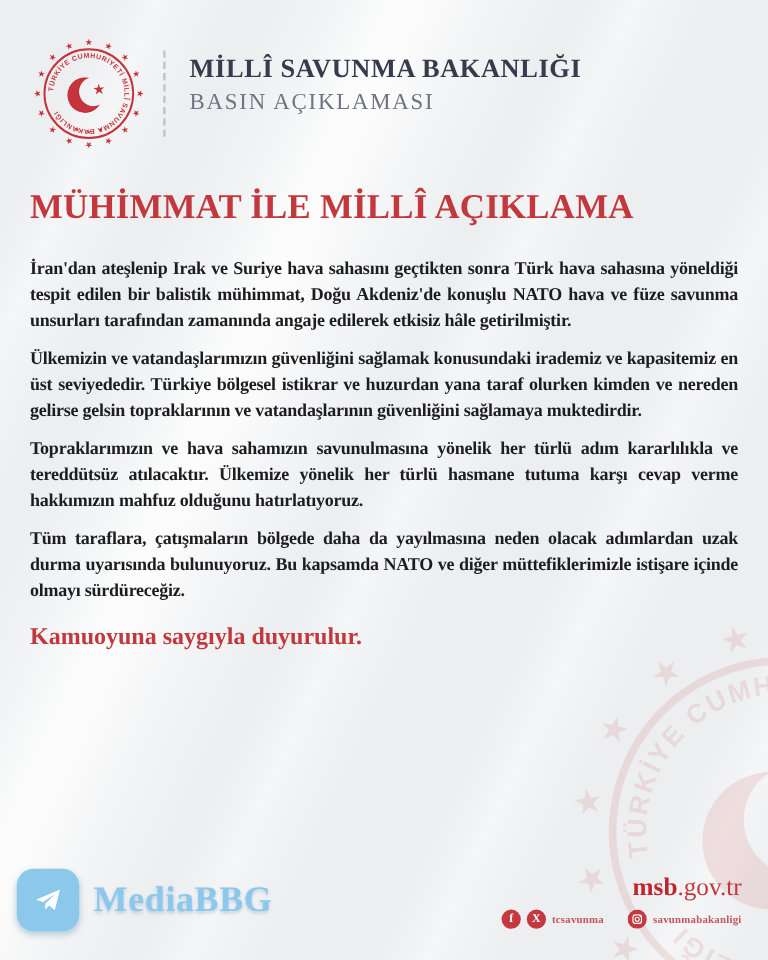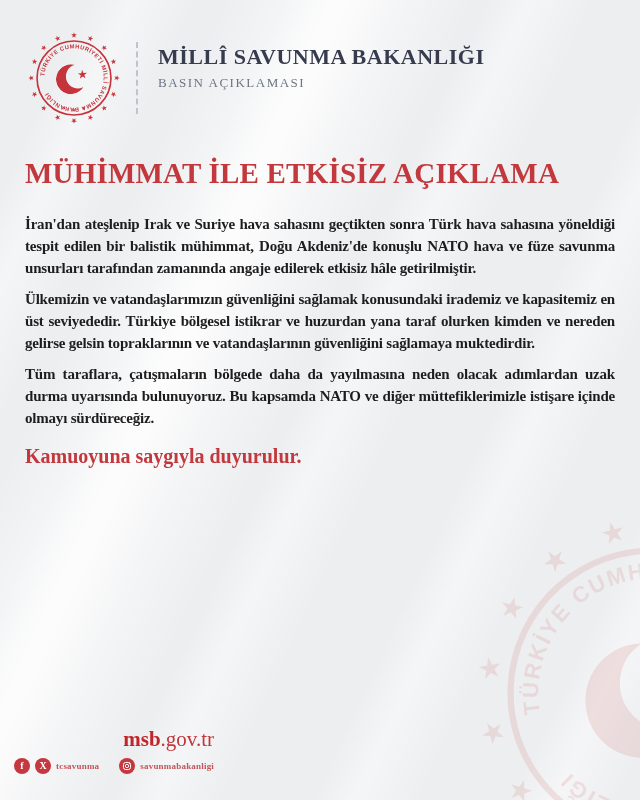--- a/index.html
+++ b/index.html
@@ -11,21 +11,21 @@
     background-image:
       linear-gradient(115deg, rgba(255,255,255,0) 22%, rgba(255,255,255,.75) 34%, rgba(255,255,255,0) 47%),
       repeating-linear-gradient(115deg, rgba(255,255,255,0) 0px, rgba(255,255,255,0) 80px, rgba(255,255,255,.45) 120px, rgba(255,255,255,0) 180px);
   }
   
   .header { display:flex; align-items:flex-start; padding:30px 30px 0 26px; position:relative; z-index:2; }
   .seal { width:96px; height:96px; color:#c5333b; flex:0 0 auto; }
   .divider { border-left:2px dashed #bfc3cb; height:72px; margin:12px 20px 0 14px; }
   .head-titles { padding-top:14px; }
   .ministry { font-size:22px; font-weight:700; color:#363c4e; letter-spacing:.5px; }
-  .subtitle { font-size:13px; font-weight:400; color:#6e7484; letter-spacing:1.5px; margin-top:5px; }
+  .subtitle { font-size:19px; font-weight:400; color:#6e7484; letter-spacing:1.5px; margin-top:5px; }
   .date { margin-left:auto; padding-top:16px; font-size:13px; font-weight:700; color:#c04a4e; }
   
   .headline { margin:30px 25px 0 25px; color:#c2383d; font-size:29px; line-height:1.24; font-weight:700; letter-spacing:.2px; position:relative; z-index:2; }
   
   .bodytext { margin:21px 25px 0 25px; position:relative; z-index:2; }
   .bodytext p {
     font-size:15px; font-weight:700; color:#1d1d1f; text-align:justify;
     line-height:22px; letter-spacing:-.2px; margin-bottom:9px;
   }
   .closing { margin:16px 25px 0 25px; font-size:20px; font-weight:700; color:#c2383d; position:relative; z-index:2; }
@@ -102,32 +102,41 @@
         <use href="#seal-art"></use>
       </svg>
     <div class="divider"></div>
     <div class="head-titles">
       <div class="ministry">MİLLÎ SAVUNMA BAKANLIĞI</div>
       <div class="subtitle">BASIN AÇIKLAMASI</div>
     </div>
   </div>
 
   <div class="headline">
-    <div>MÜHİMMAT İLE ETKİSİZ AÇIKLAMA</div>
+    <div>MÜHİMMAT İLE MİLLÎ AÇIKLAMA</div>
   </div>
 
   <div class="bodytext">
     <p>İran'dan ateşlenip Irak ve Suriye hava sahasını geçtikten sonra Türk hava sahasına yöneldiği tespit edilen bir balistik mühimmat, Doğu Akdeniz'de konuşlu NATO hava ve füze savunma unsurları tarafından zamanında angaje edilerek etkisiz hâle getirilmiştir.</p>
     <p>Ülkemizin ve vatandaşlarımızın güvenliğini sağlamak konusundaki irademiz ve kapasitemiz en üst seviyededir. Türkiye bölgesel istikrar ve huzurdan yana taraf olurken kimden ve nereden gelirse gelsin topraklarının ve vatandaşlarının güvenliğini sağlamaya muktedirdir.</p>
+    <p>Topraklarımızın ve hava sahamızın savunulmasına yönelik her türlü adım kararlılıkla ve tereddütsüz atılacaktır. Ülkemize yönelik her türlü hasmane tutuma karşı cevap verme hakkımızın mahfuz olduğunu hatırlatıyoruz.</p>
     <p>Tüm taraflara, çatışmaların bölgede daha da yayılmasına neden olacak adımlardan uzak durma uyarısında bulunuyoruz. Bu kapsamda NATO ve diğer müttefiklerimizle istişare içinde olmayı sürdüreceğiz.</p>
   </div>
 
   <div class="closing">Kamuoyuna saygıyla duyurulur.</div>
 
   <div class="footer">
+    <div class="brand">
+      <div class="tg-box">
+        <svg width="30" height="30" viewBox="0 0 48 48">
+          <path fill="#ffffff" d="M40 10 L8 23.5 l9.5 3.2 3 9.8 5-5.2 7.5 6.2 z M17.5 26.7 L34 15.5 l-13.5 13 -0.6 6z"></path>
+        </svg>
+      </div>
+      <span class="brand-name">MediaBBG</span>
+    </div>
 
     <div class="site-block">
       <div class="site"><span class="b">msb</span><span class="r">.gov.tr</span></div>
       <div class="social-row">
         <span class="soc-circle">f</span>
         <span class="soc-circle">X</span>
         <span class="handle">tcsavunma</span>
         <span class="gap"></span>
         <svg class="ig-svg" viewBox="0 0 24 24">
           <circle cx="12" cy="12" r="12" fill="#c5383f"></circle>

